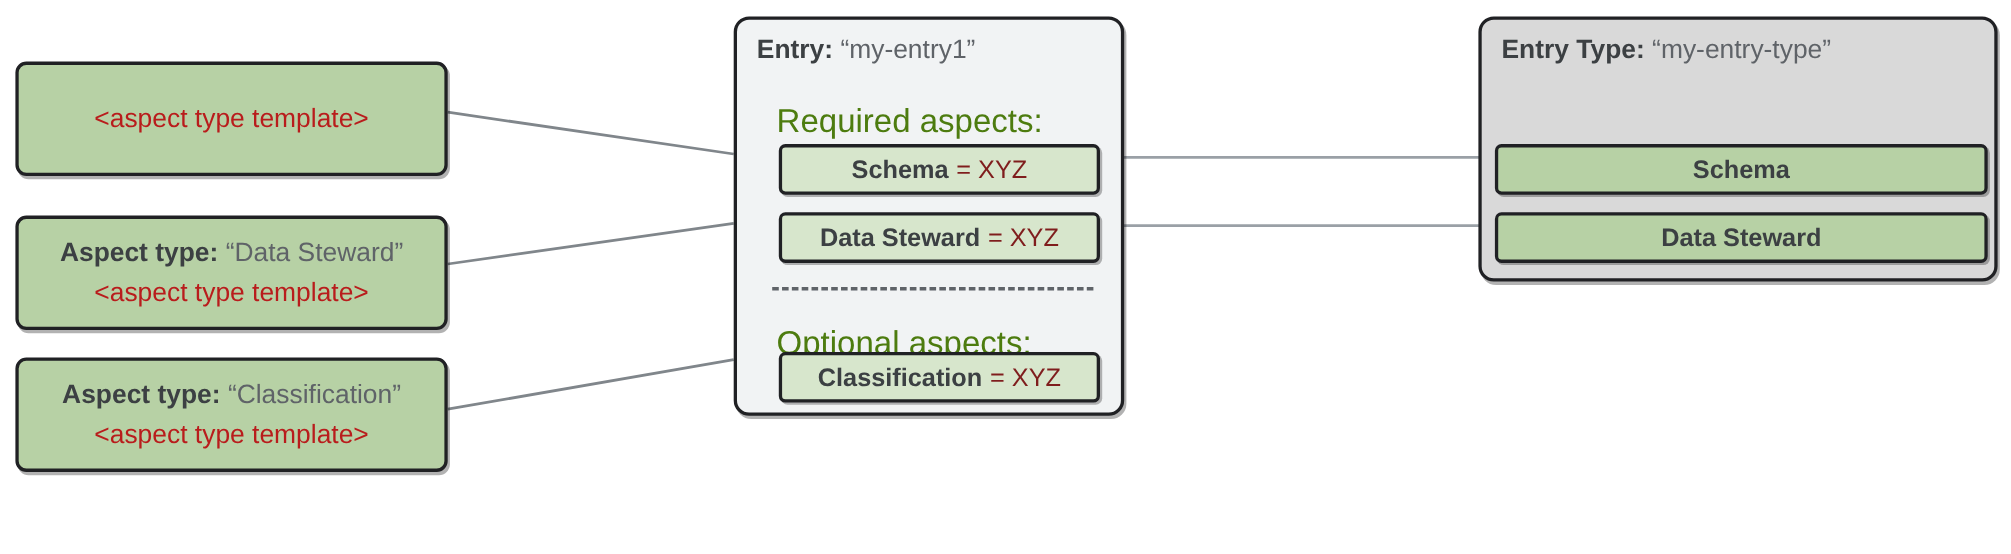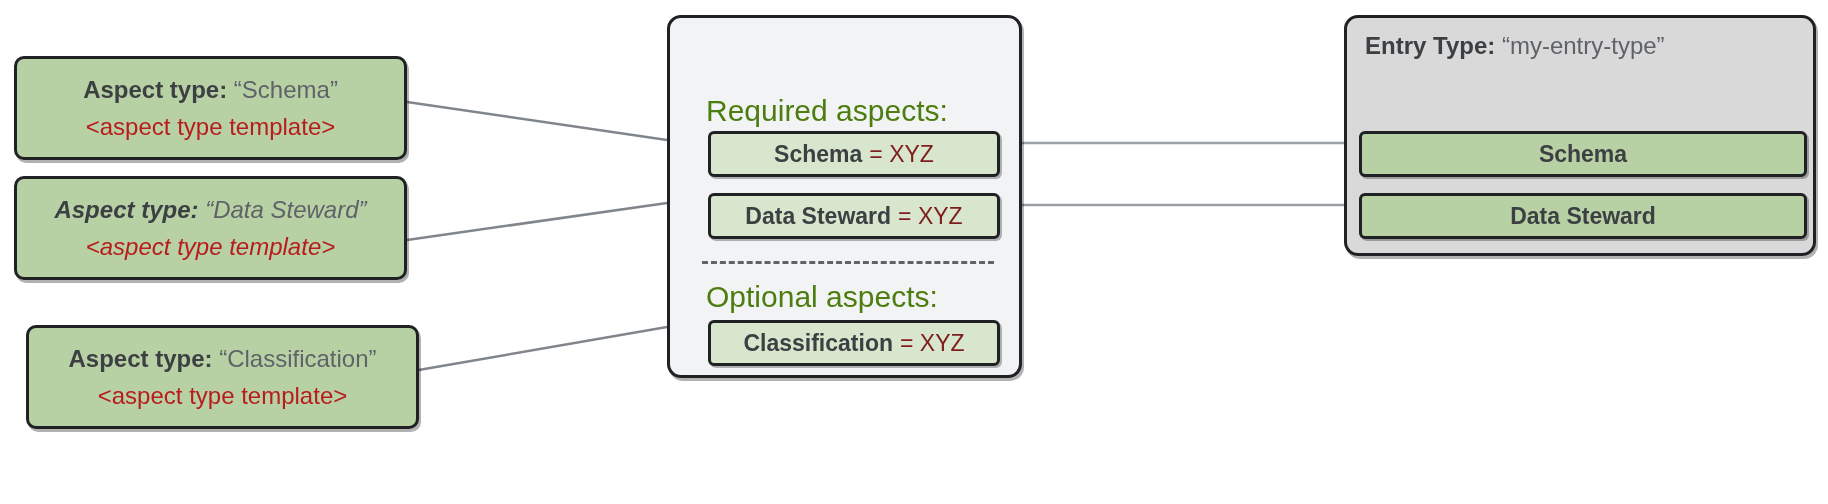--- a/index.html
+++ b/index.html
@@ -47,22 +47,22 @@
     height: 104px;
     left: 14px;
     display: flex;
     flex-direction: column;
     align-items: center;
     justify-content: center;
     gap: 13px;
     padding: 0 10px;
   }
   .atc-1 { top: 56px; }
-  .atc-2 { top: 176px; font-style: italic; }
-  .atc-3 { top: 325px; margin-left: 12px; }
+  .atc-2 { top: 196px; }
+  .atc-3 { top: 325px; }
 
   .atc-title {
     font-size: 24px;
     line-height: 1;
     white-space: nowrap;
   }
   .atc-title b {
     font-weight: 700;
     color: #3c4043;
   }
@@ -103,21 +103,21 @@
   .section-label {
     position: absolute;
     left: 36px;
     font-size: 30px;
     font-weight: 400;
     color: #4d7c0f;
     line-height: 1;
     white-space: nowrap;
   }
   #required-aspects-label { top: 78px; }
-  #optional-aspects-label { top: 264px; }
+  #optional-aspects-label { top: 280px; }
 
   .aspect-row {
     position: absolute;
     box-sizing: border-box;
     left: 38px;
     width: 292px;
     height: 46px;
     background: #d7e6cc;
     border: 3px solid #202124;
     border-radius: 6px;
@@ -189,24 +189,20 @@
     <line x1="407" y1="240" x2="667" y2="203" stroke="#80868b" stroke-width="2.5"></line>
 
     <line x1="407" y1="372" x2="667" y2="327" stroke="#80868b" stroke-width="2.5"></line>
 
     <line x1="1000" y1="143" x2="1357" y2="143" stroke="#9aa0a6" stroke-width="2.5"></line>
 
     <line x1="1000" y1="205" x2="1357" y2="205" stroke="#9aa0a6" stroke-width="2.5"></line>
   </svg>
 
   <div class="card aspect-type-card atc-1">
-    <div class="atc-title">
-      <b>Aspect type:</b>
-      <span>“Schema”</span>
-    </div>
     <div class="atc-template">&lt;aspect type template&gt;</div>
   </div>
 
   <div class="card aspect-type-card atc-2">
     <div class="atc-title">
       <b>Aspect type:</b>
       <span>“Data Steward”</span>
     </div>
     <div class="atc-template">&lt;aspect type template&gt;</div>
   </div>
@@ -214,20 +210,24 @@
   <div class="card aspect-type-card atc-3">
     <div class="atc-title">
       <b>Aspect type:</b>
       <span>“Classification”</span>
     </div>
     <div class="atc-template">&lt;aspect type template&gt;</div>
   </div>
 
   <div class="card" id="entry-panel">
 
+    <div class="panel-title">
+      <b>Entry:</b>
+      <span>“my-entry1”</span>
+    </div>
 
     <div class="section-label" id="required-aspects-label">Required aspects:</div>
 
     <div class="aspect-row" id="aspect-schema">
       <b>Schema</b>
       <span>= XYZ</span>
     </div>
 
     <div class="aspect-row" id="aspect-data-steward">
       <b>Data Steward</b>

